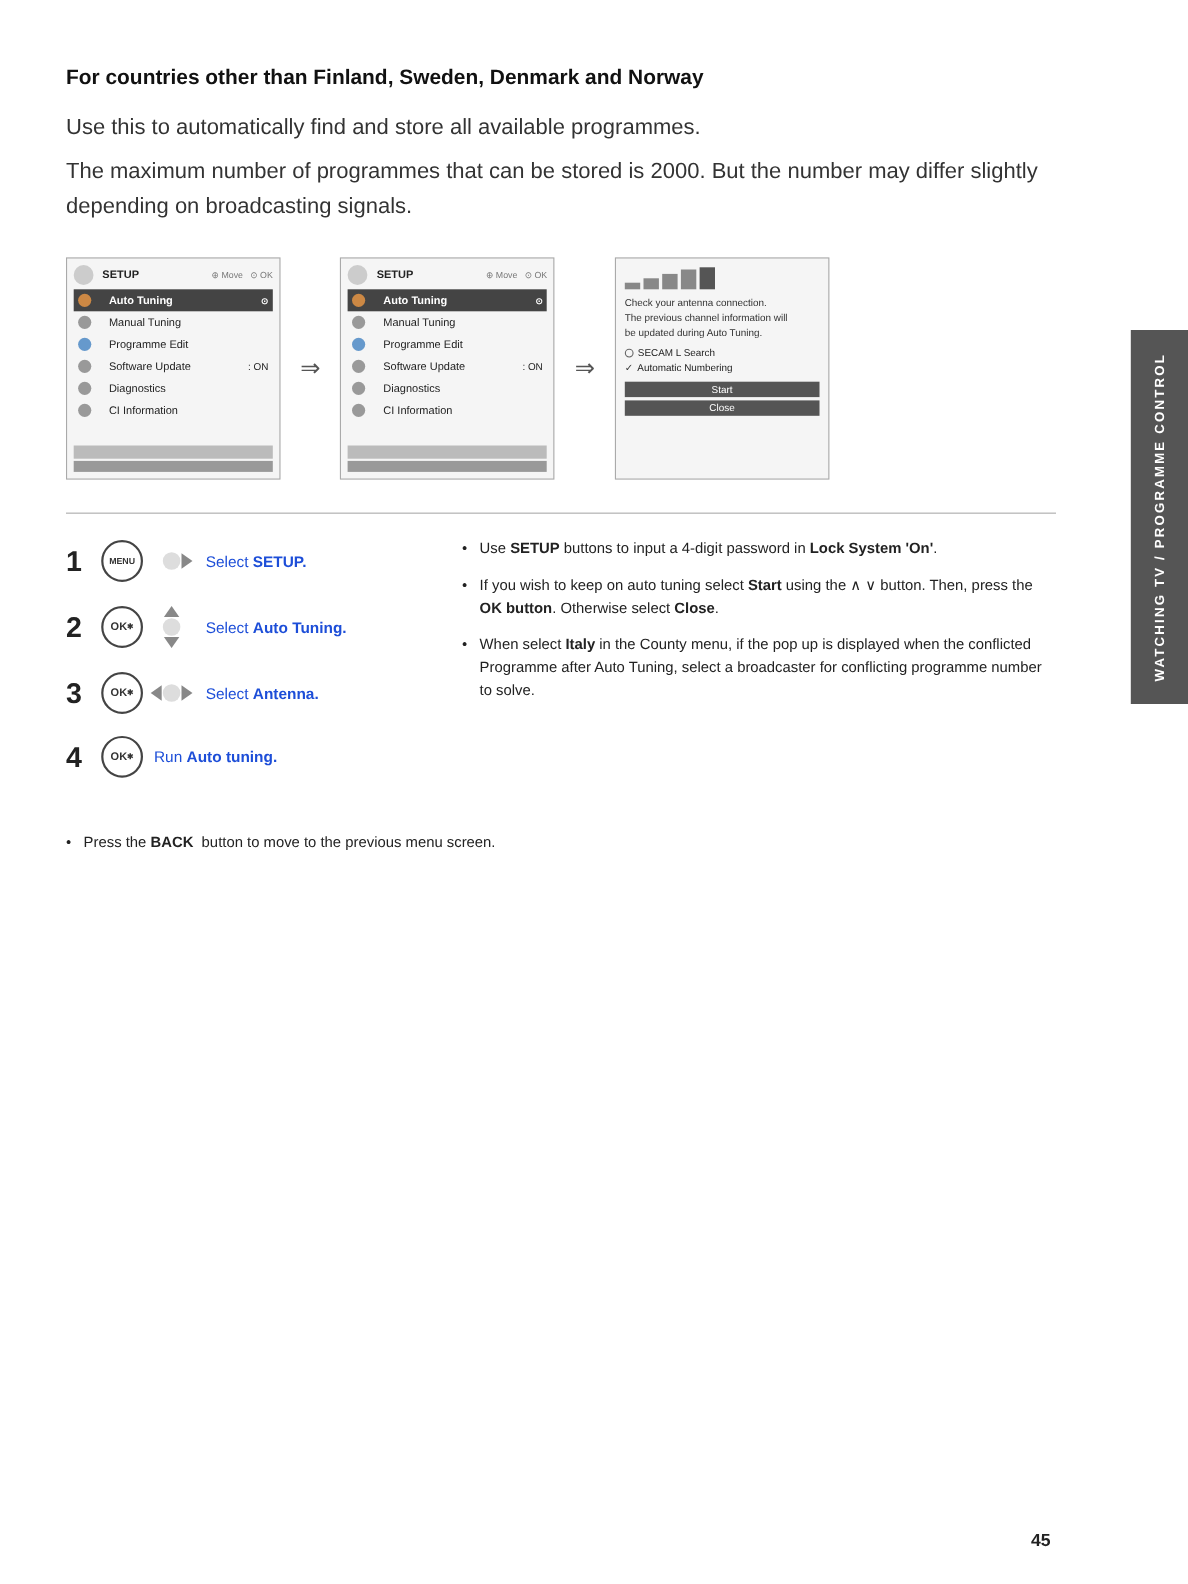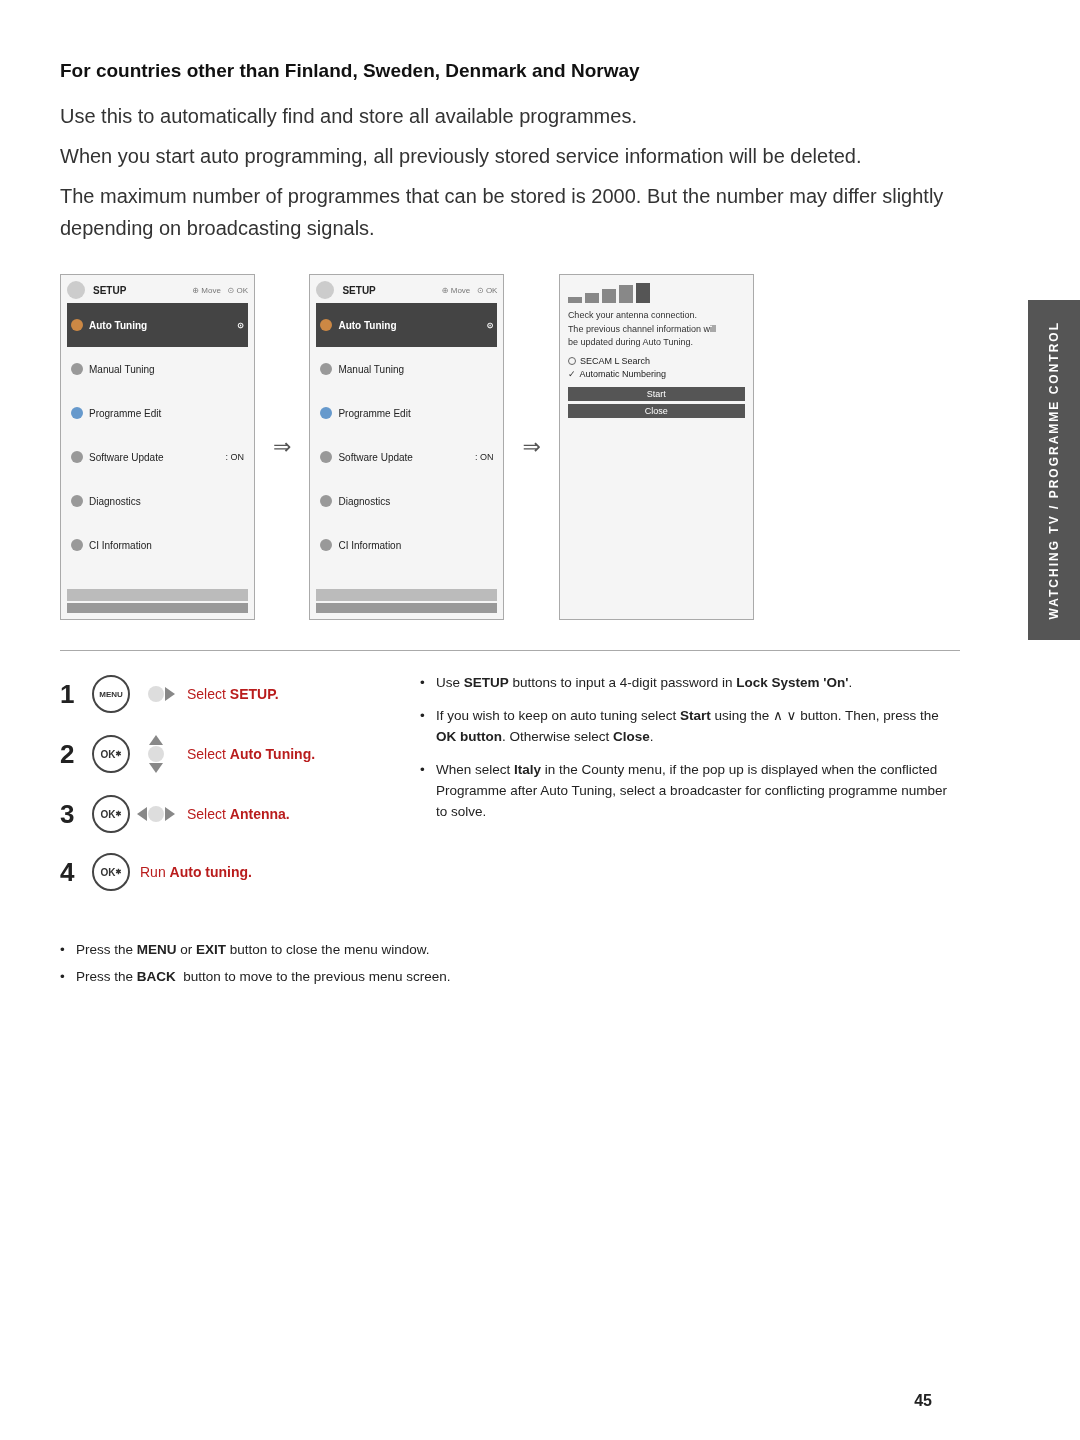--- a/index.html
+++ b/index.html
@@ -85,24 +85,24 @@
 
     .screen-controls {
       font-size: 8px;
       color: #777;
       display: flex;
       gap: 6px;
     }
 
     .screen-menu-item {
       font-size: 10px;
-      padding: 16px 4px;
+      padding: 4px 4px;
       display: flex;
       align-items: center;
-      gap: 6px;
+      gap: 16px;
     }
 
     .screen-menu-item.active {
       background: #444;
       color: #fff;
       font-weight: 700;
     }
 
     .screen-menu-item .item-icon {
       width: 12px;
@@ -311,21 +311,21 @@
       right: 2px;
       top: 50%;
       transform: translateY(-50%);
       border-top: 7px solid transparent;
       border-bottom: 7px solid transparent;
       border-left: 10px solid #888;
     }
 
     .step-label {
       font-size: 14px;
-      color: #b91c1c;
+      color: #1d4ed8;
     }
 
     .step-label strong {
       font-weight: 700;
     }
 
     
     .info-col {
       flex: 1;
     }
@@ -391,37 +391,36 @@
       writing-mode: vertical-rl;
       transform: rotate(180deg);
       text-transform: uppercase;
       white-space: nowrap;
     }
 
     
     .page-number {
       position: absolute;
       bottom: 30px;
-      right: 148px;
+      right: 125px;
       font-size: 16px;
       font-weight: 700;
       color: #222;
     }
   </style>
 </head>
 <body>
 
 <div class="main-content">
 
 
   <div class="subtitle">For countries other than Finland, Sweden, Denmark and Norway</div>
 
   <div>
     <p class="intro-text">Use this to automatically find and store all available programmes.</p>
-    <p class="intro-text">When you start auto programming, all previously stored service information will be deleted.</p>
     <p class="intro-text">The maximum number of programmes that can be stored is 2000. But the number may differ slightly depending on broadcasting signals.</p>
   </div>
 
   <div class="screen-diagrams">
 
     <div class="screen-box">
       <div class="screen-header">
         <span class="screen-icon"></span>
         <span class="screen-title">SETUP</span>
         <span class="screen-controls">⊕ Move &nbsp; ⊙ OK</span>
@@ -586,23 +585,20 @@
       </div>
       <div class="info-bullet">
         When select <strong>Italy</strong> in the County menu, if the pop up is displayed when the conflicted Programme after Auto Tuning, select a broadcaster for conflicting programme number to solve.
       </div>
     </div>
 
   </div>
 
   <div class="footer-notes">
     <div class="footer-note">
-      Press the <strong>MENU</strong> or <strong>EXIT</strong> button to close the menu window.
-    </div>
-    <div class="footer-note">
       Press the <strong>BACK</strong>&nbsp; button to move to the previous menu screen.
     </div>
   </div>
 
 </div>
 
 <div class="side-tab">
   <span class="side-tab-text">WATCHING TV / PROGRAMME CONTROL</span>
 </div>
 

